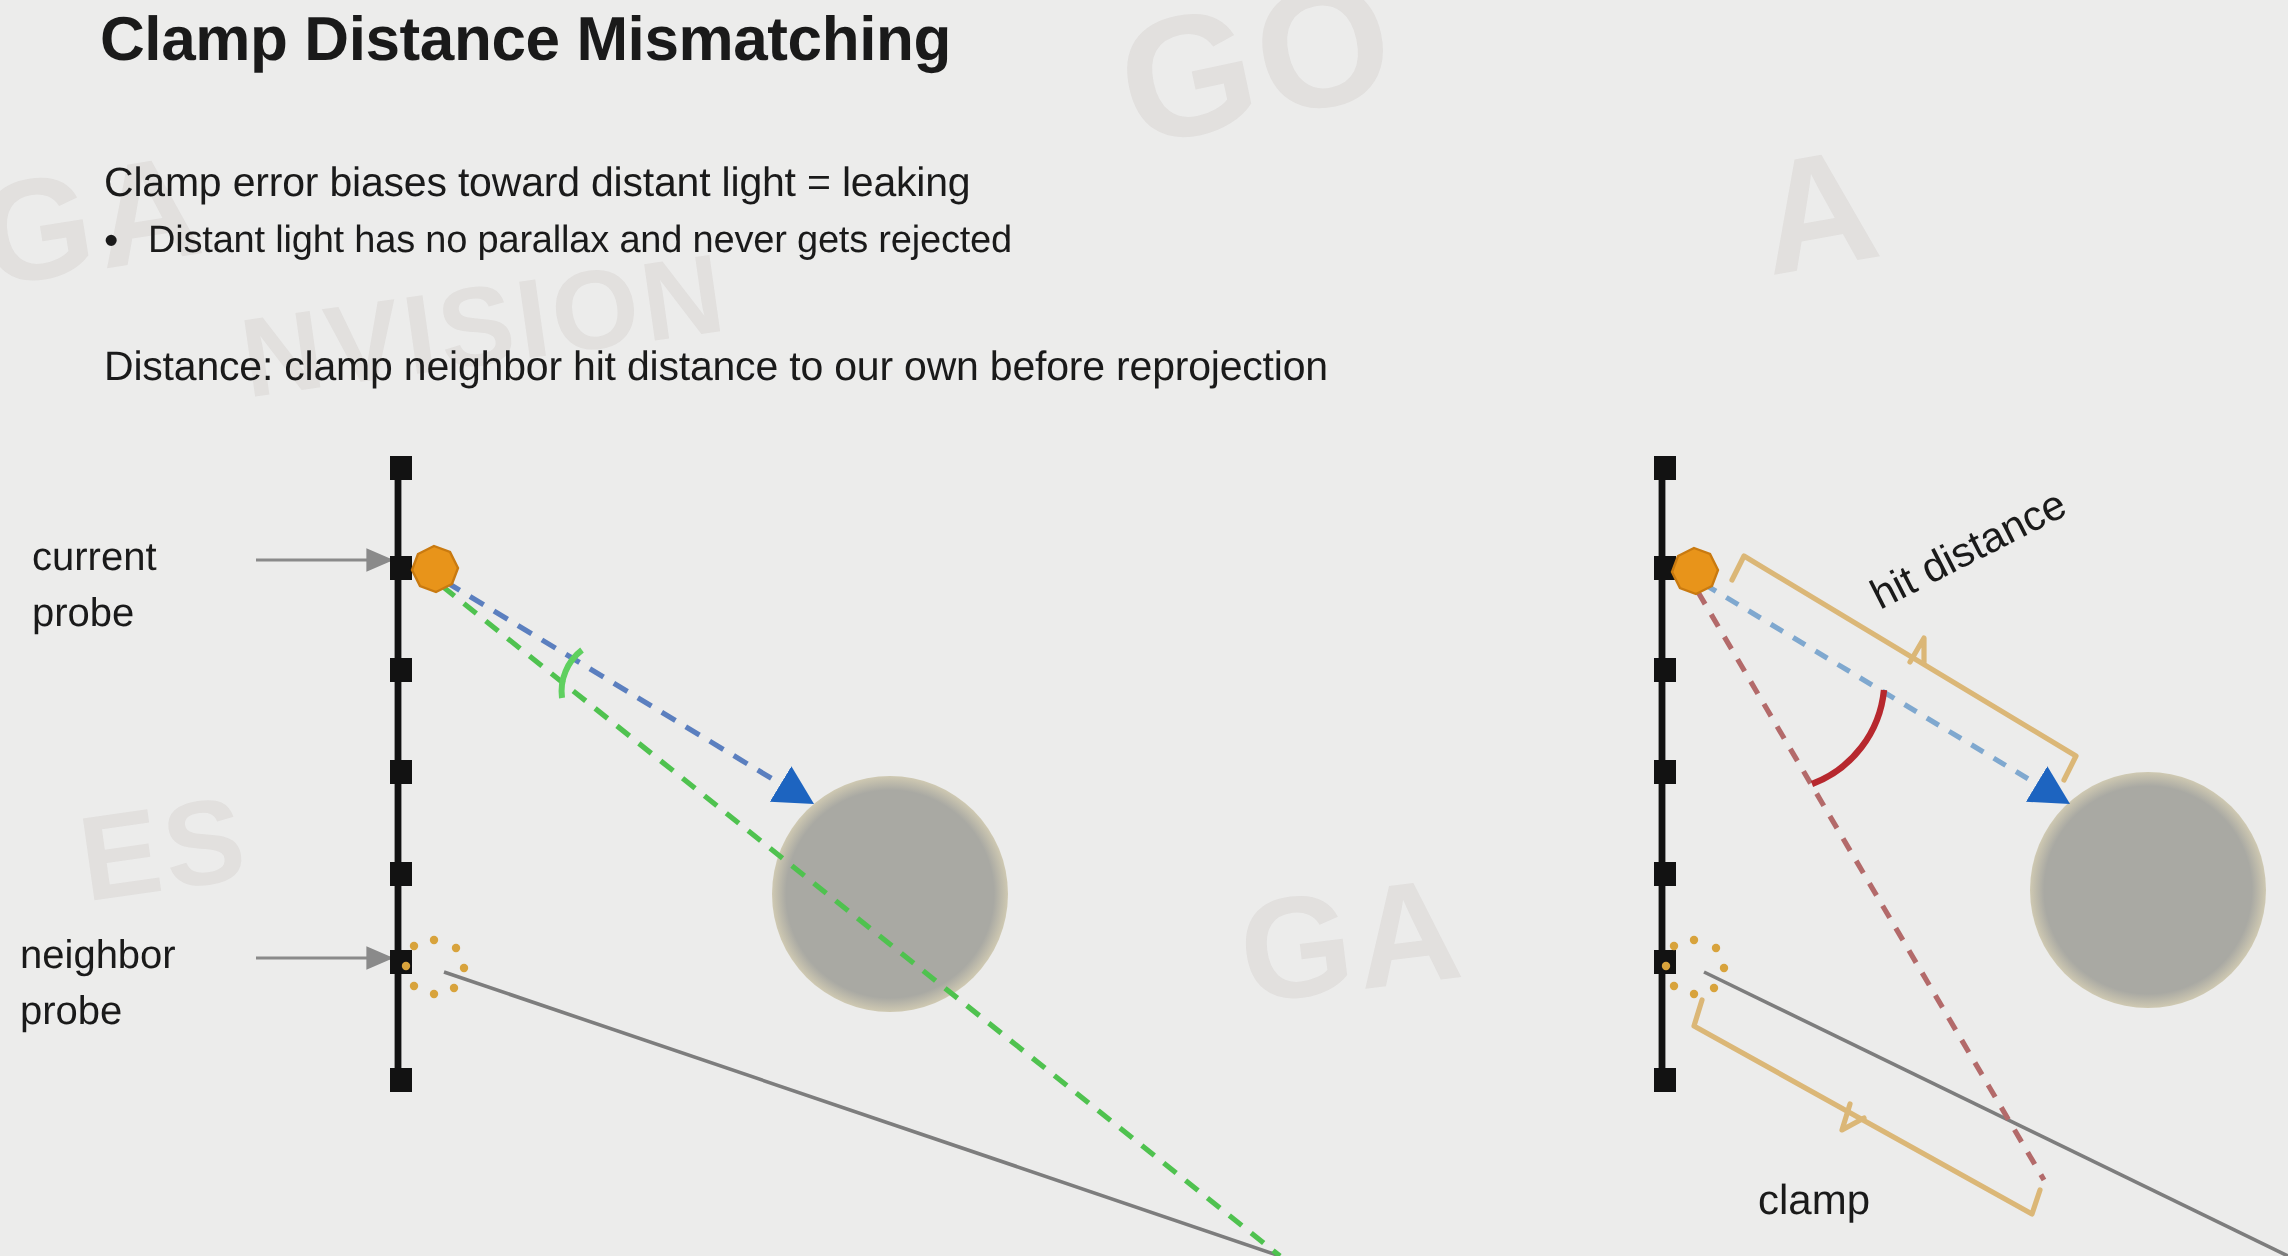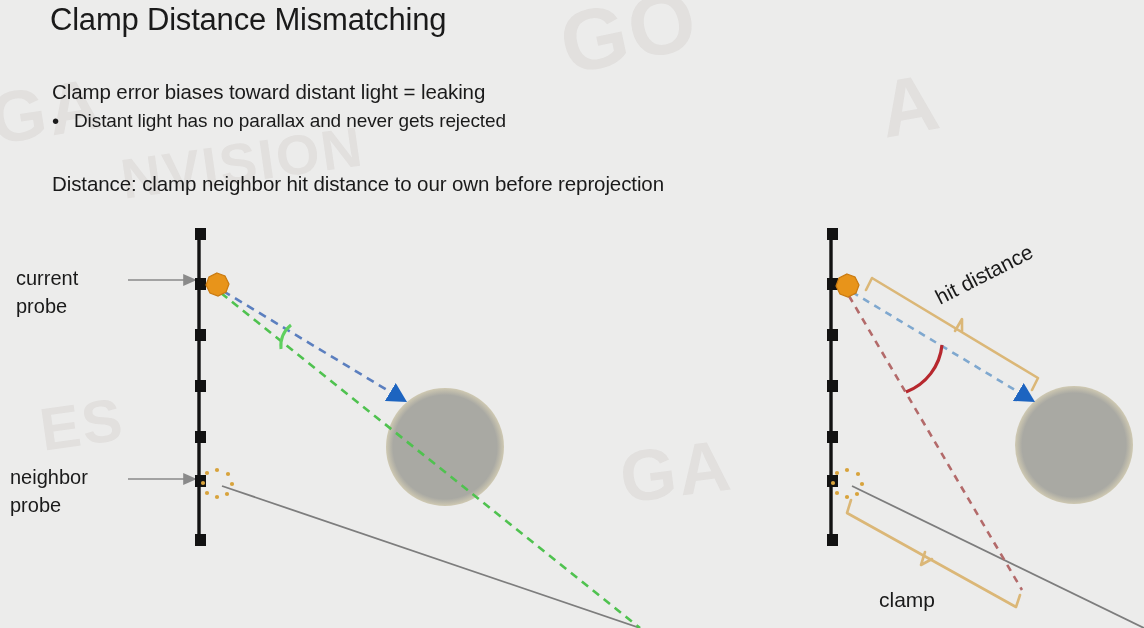--- a/index.html
+++ b/index.html
@@ -36,21 +36,21 @@
   .wm-3 { left: -10px; top: 70px; font-size: 72px; transform: rotate(-9deg); }
   .wm-4 { left: 120px; top: 130px; font-size: 56px; transform: rotate(-8deg); }
   .wm-5 { left: 620px; top: 430px; font-size: 72px; transform: rotate(-7deg); }
   .wm-6 { left: 40px; top: 390px; font-size: 60px; transform: rotate(-8deg); }
 
   .slide-title {
     position: absolute;
     left: 50px;
     top: 0px;
     font-size: 31px;
-    font-weight: normal;
+    font-weight: bold;
     letter-spacing: -0.2px;
     line-height: 40px;
   }
 
   .body-line {
     position: absolute;
     font-size: 20.5px;
     line-height: 28px;
     letter-spacing: -0.1px;
   }

